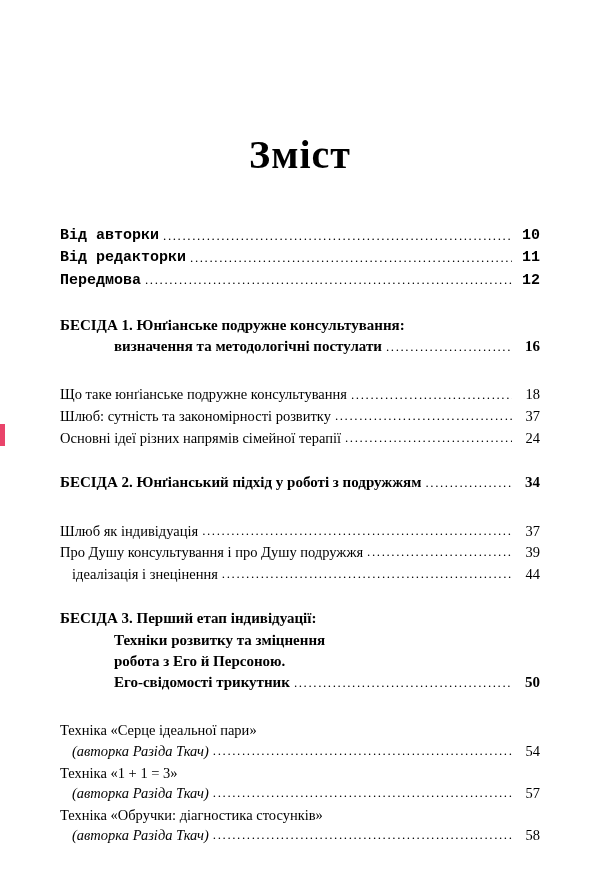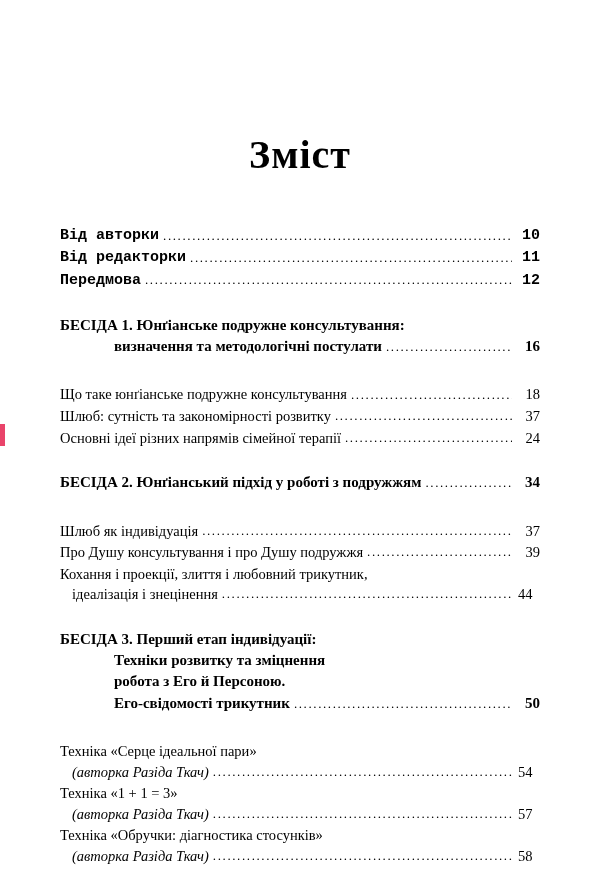--- a/index.html
+++ b/index.html
@@ -107,21 +107,21 @@
   .sub-multi .line .txt { flex: 0 0 auto; padding-right: 4px; }
   .sub-multi .line.indent .txt { padding-left: 12px; }
   .sub-multi .line .dots {
     flex: 1 1 auto;
     overflow: hidden;
     white-space: nowrap;
     letter-spacing: 1.6px;
     font-size: 13px;
     transform: translateY(-1px);
   }
-  .sub-multi .line .pg { flex: 0 0 auto; padding-left: 6px; min-width: 22px; }
+  .sub-multi .line .pg { flex: 0 0 auto; padding-left: 6px; min-width: 22px; text-align: right; }
   .ital { font-style: italic; }
 
   .beseda-block { margin-top: 24px; }
   .items-block { margin-top: 27px; }
 
   .edge-mark {
     position: absolute;
     left: 0;
     top: 424px;
     width: 5px;
@@ -206,23 +206,20 @@
           <span class="txt">Шлюб як індивідуація</span>
           <span class="dots">............................................................................................................................................................</span>
           <span class="pg">37</span>
         </div>
         <div class="entry">
           <span class="txt">Про Душу консультування і про Душу подружжя</span>
           <span class="dots">............................................................................................................................................................</span>
           <span class="pg">39</span>
         </div>
         <div class="sub-multi">
-          <div class="line">
-            <span class="txt">Кохання і проекції, злиття і любовний трикутник,</span>
-          </div>
           <div class="line indent">
             <span class="txt">ідеалізація і знецінення</span>
             <span class="dots">............................................................................................................................................................</span>
             <span class="pg">44</span>
           </div>
         </div>
       </div>
     </div>
 
     <div class="group">

